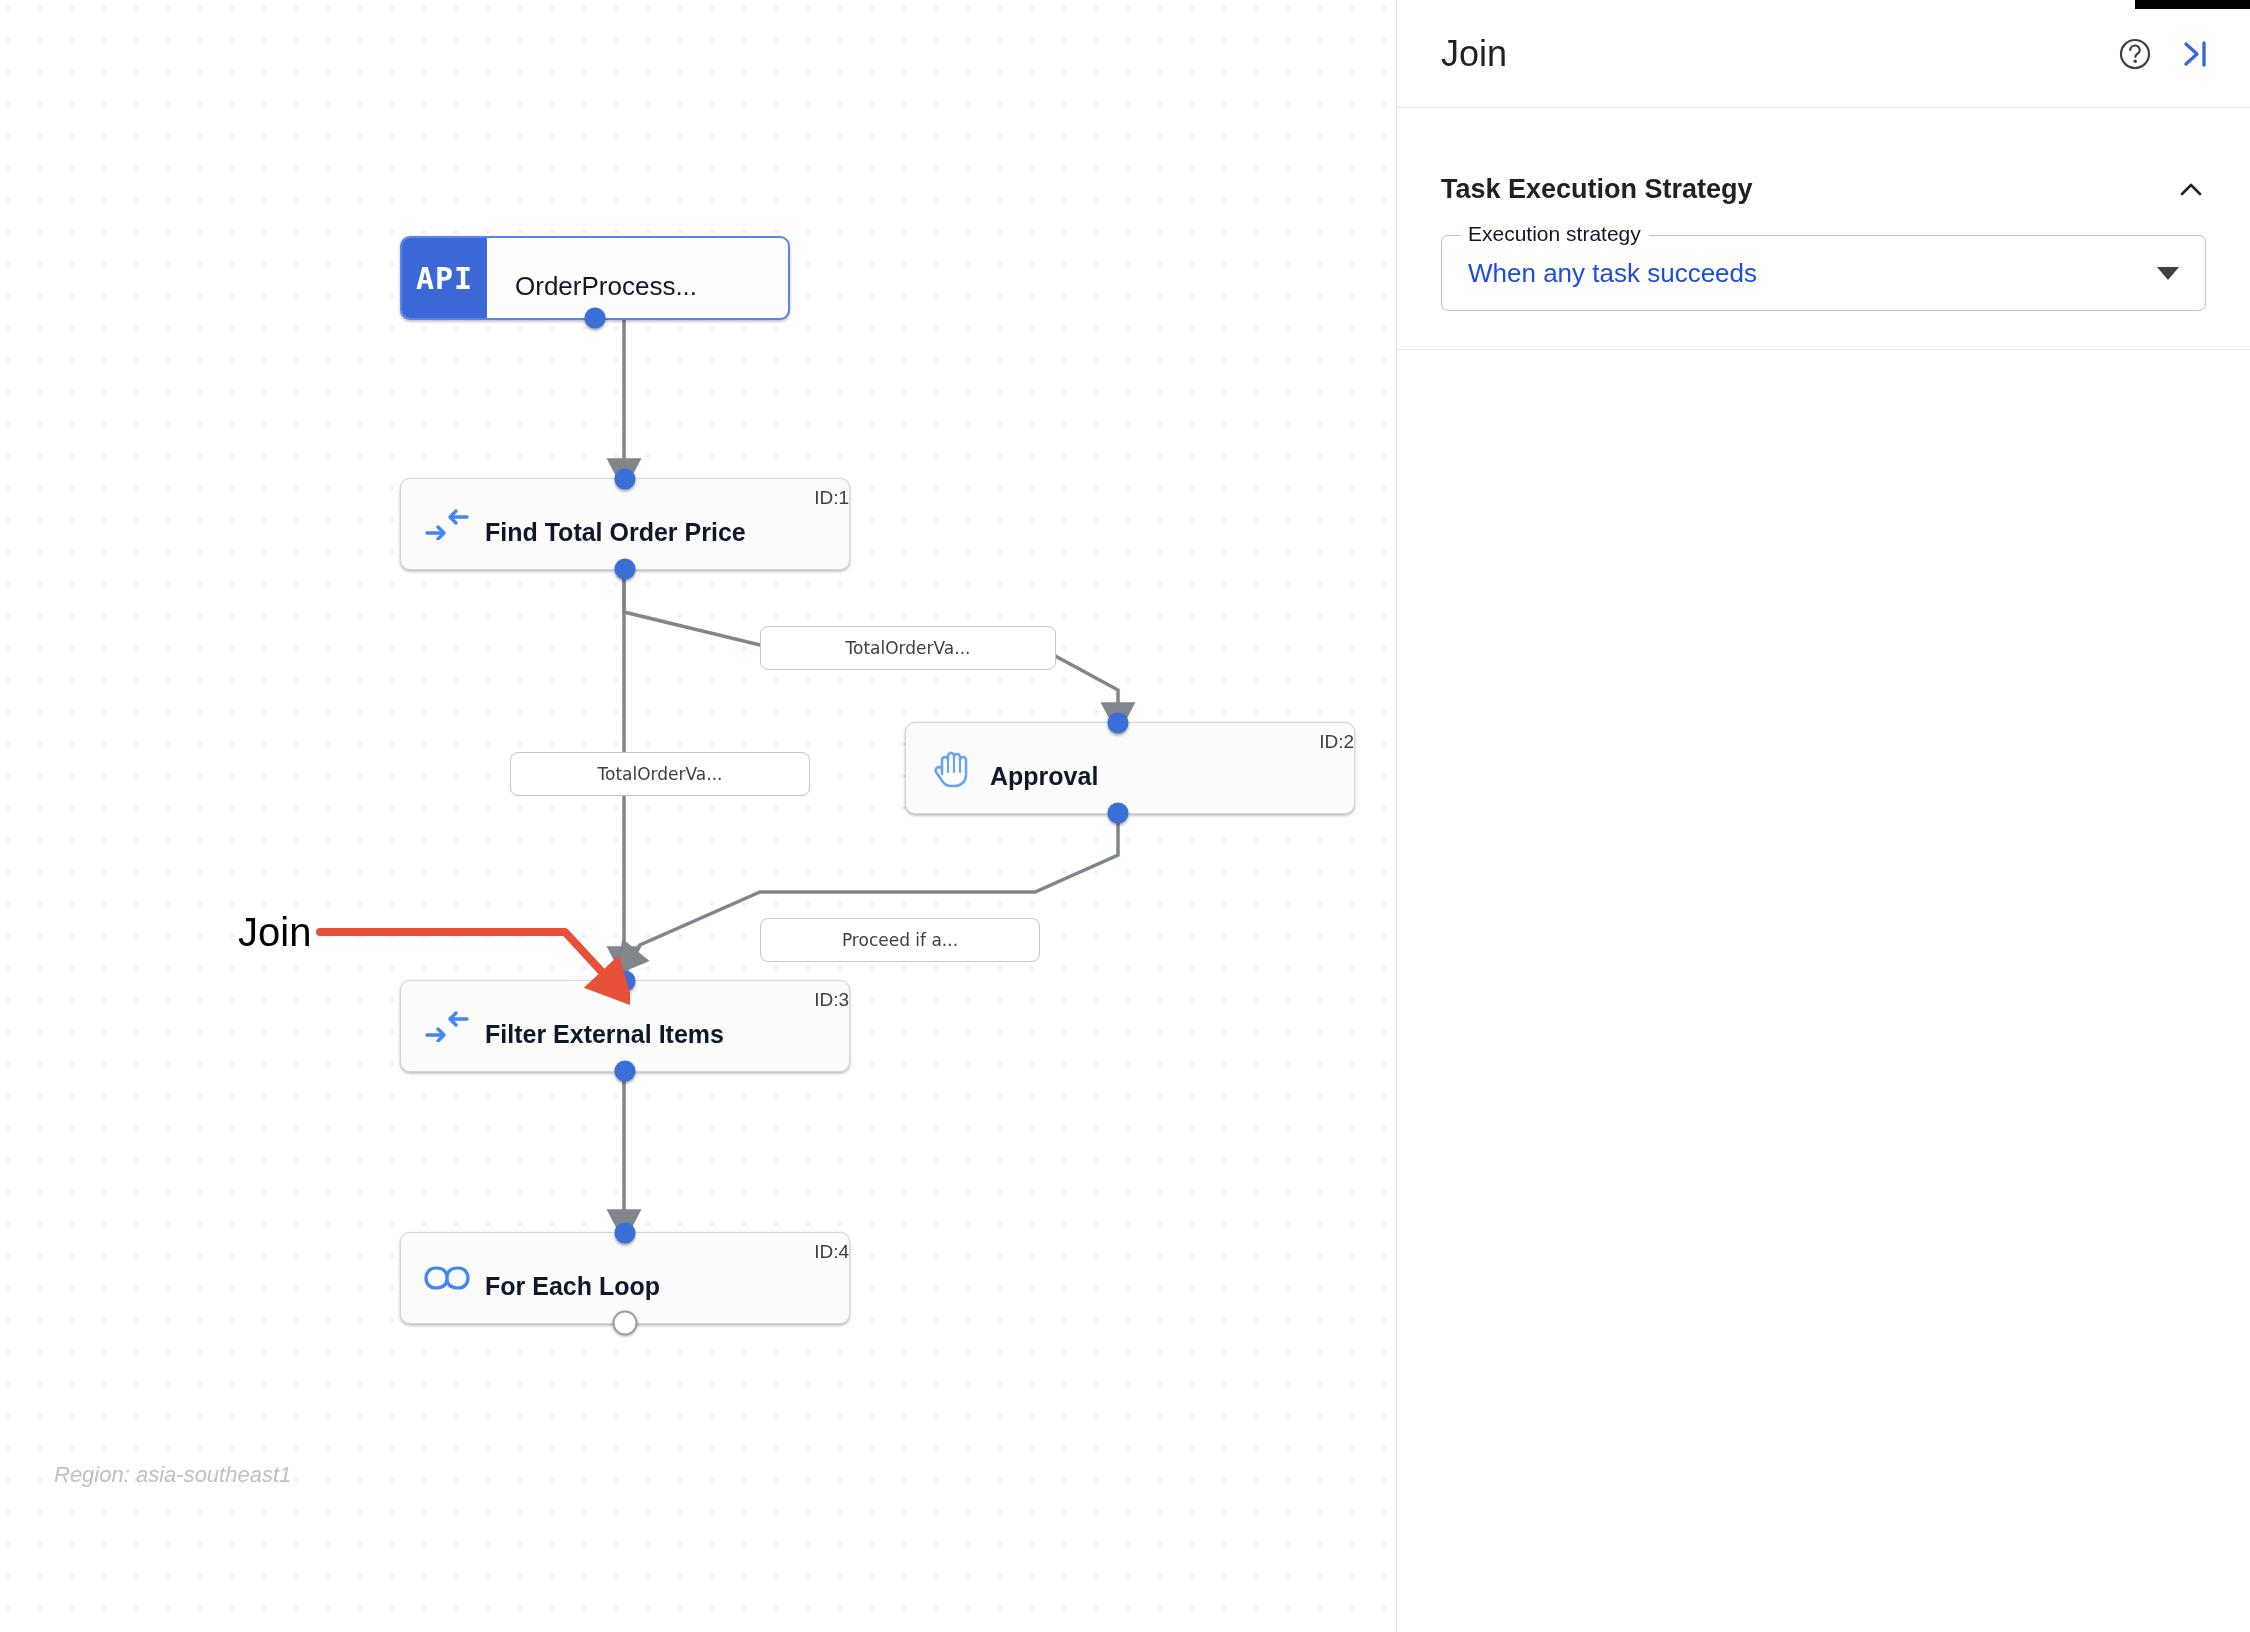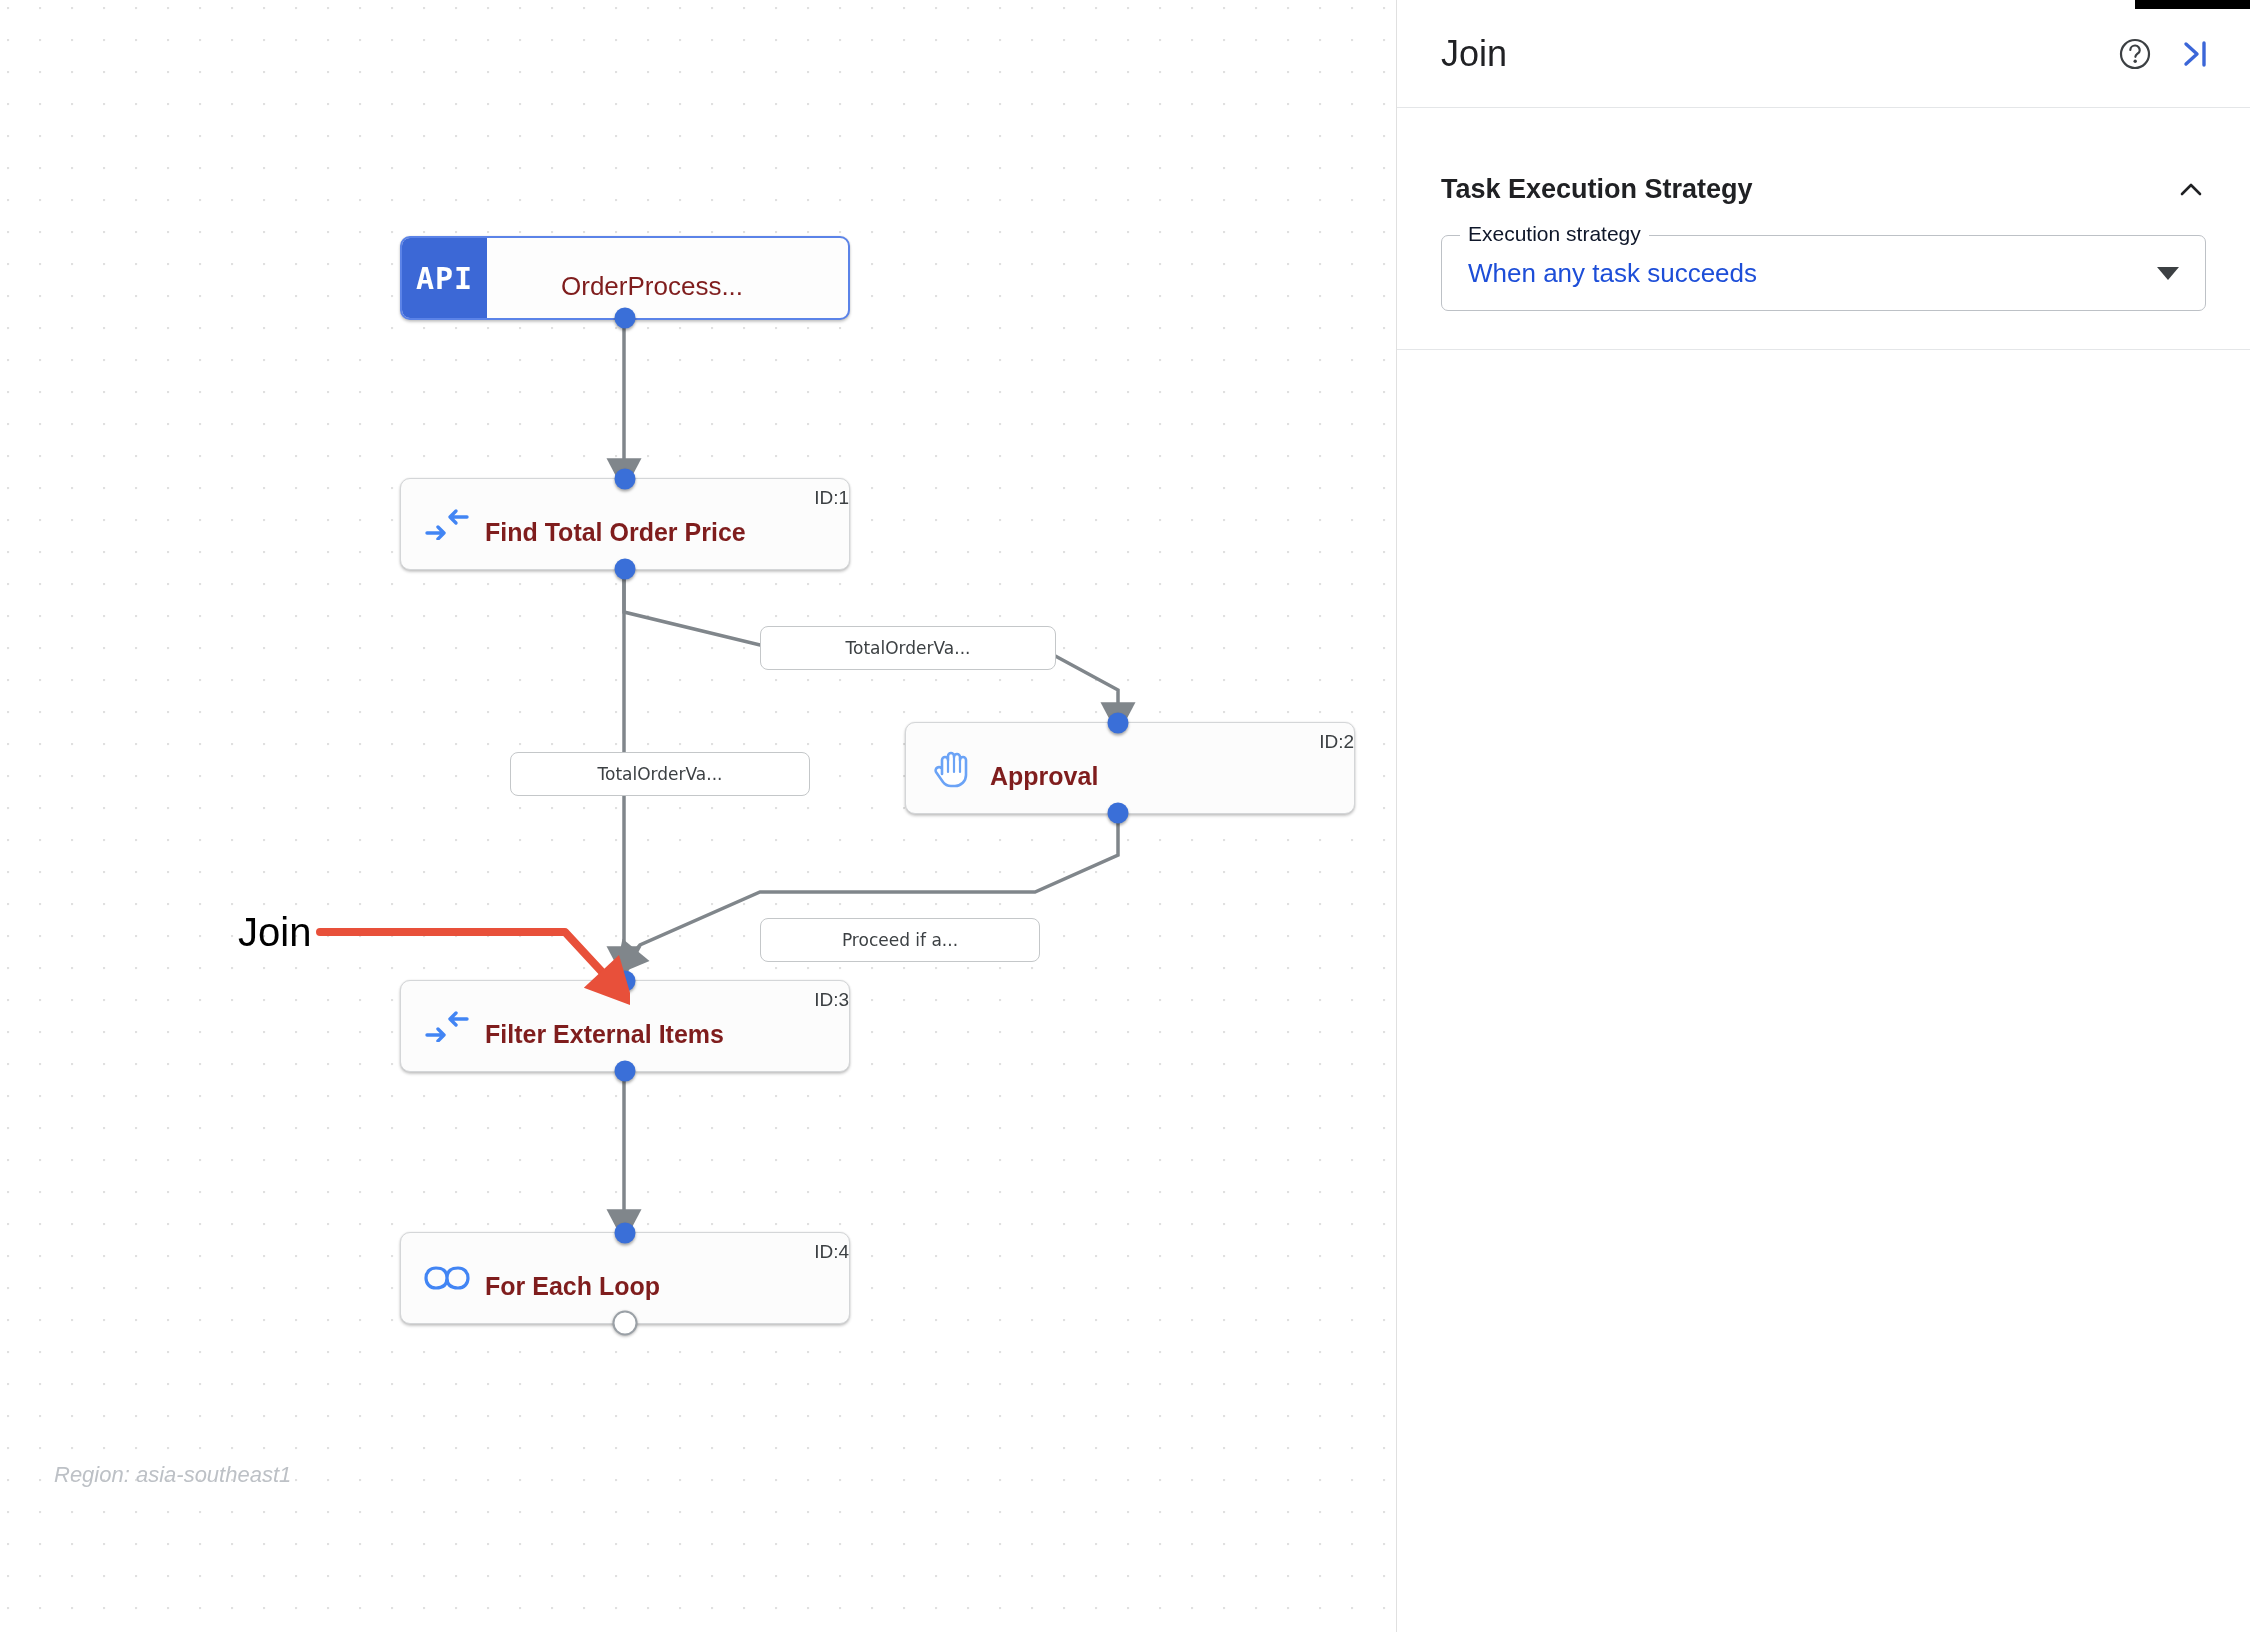--- a/index.html
+++ b/index.html
@@ -73,21 +73,21 @@
     width: 56px;
     flex: none;
     display: flex;
     align-items: center;
     justify-content: center;
     margin-left: 18px;
   }
   .node-title {
     font-size: 25px;
     font-weight: bold;
-    color: #7f1d1d;
+    color: #0f172a;
     white-space: nowrap;
     margin-left: 10px;
     margin-top: 16px;
   }
   .node-title.api {
     font-weight: normal;
     font-size: 26px;
     margin-left: 28px;
   }
   .node-id {
@@ -276,21 +276,21 @@
 
     <path d="M624,570 L624,612 L760,645 L1035,645 L1118,690 L1118,718" stroke="#80868b" stroke-width="3.5" fill="none" marker-end="url(#arrow)"></path>
 
     <path d="M624,570 L624,962" stroke="#80868b" stroke-width="3.5" fill="none" marker-end="url(#arrow)"></path>
 
     <path d="M1118,820 L1118,855 L1035,892 L760,892 L640,945 L626,962" stroke="#80868b" stroke-width="3.5" fill="none" marker-end="url(#arrow)"></path>
 
     <path d="M624,1072 L624,1225" stroke="#80868b" stroke-width="3.5" fill="none" marker-end="url(#arrow)"></path>
   </svg>
 
-  <div class="node selected" style="left:400px; top:236px; width:450px; height:84px;gap:46px;">
+  <div class="node selected" style="left:400px; top:236px; width:390px; height:84px;">
     <div class="api-tab">API</div>
     <div class="node-title api">OrderProcess...</div>
     <div class="conn" style="top:100%;"></div>
   </div>
 
   <div class="node" style="left:400px; top:478px; width:450px; height:92px;">
     <div class="node-icon">
       <svg width="46" height="32" viewBox="0 0 46 32">
         <path d="M3,25 L20,25 L14,19 M20,25 L14,31" stroke="#4285f4" stroke-width="3.4" fill="none" stroke-linecap="round" stroke-linejoin="round"></path>
         <path d="M43,9 L26,9 L32,3 M26,9 L32,15" stroke="#4285f4" stroke-width="3.4" fill="none" stroke-linecap="round" stroke-linejoin="round"></path>

